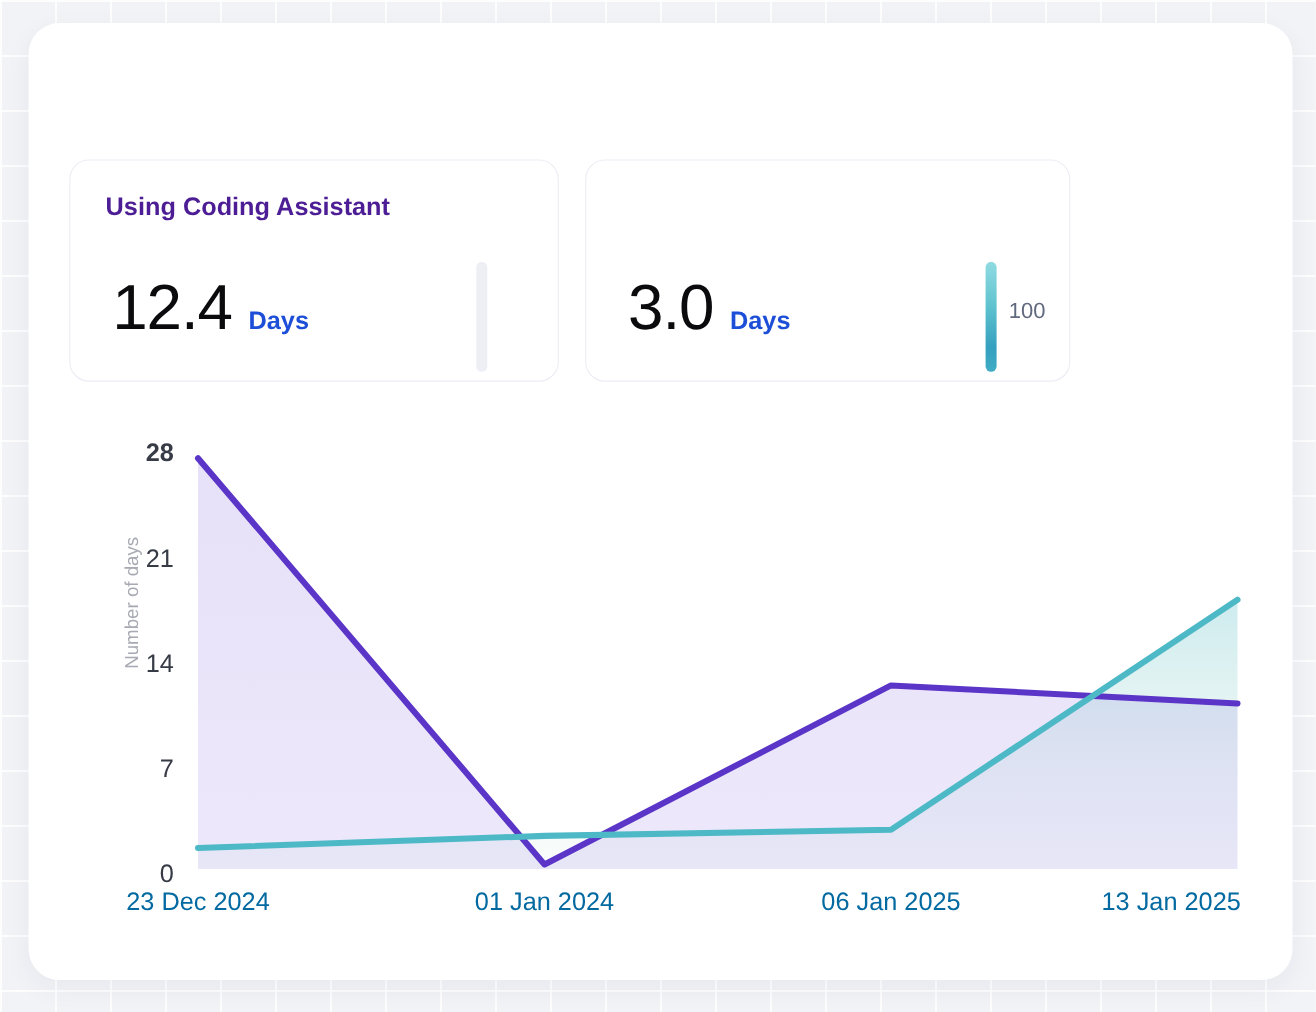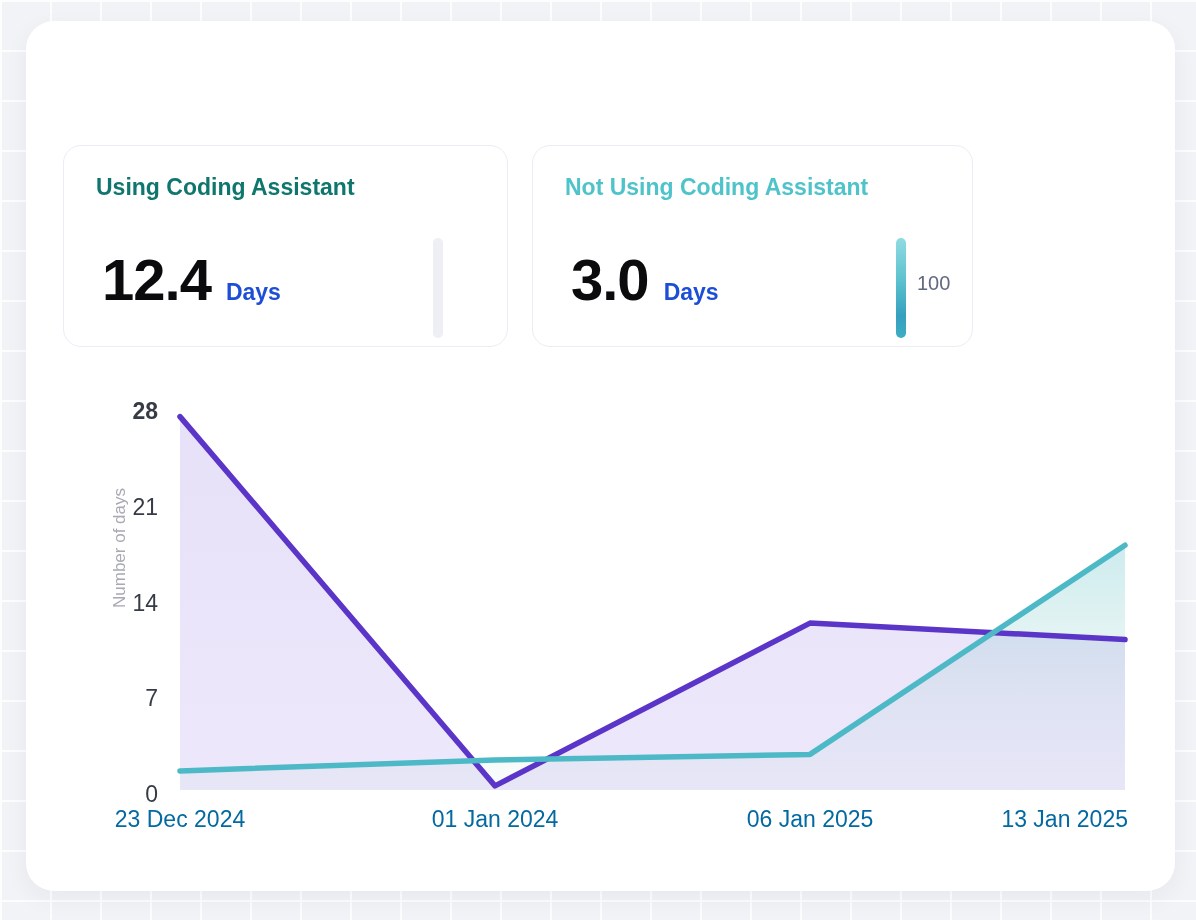--- a/index.html
+++ b/index.html
@@ -36,27 +36,27 @@
     position:absolute; left:37px; top:124px;
     display:flex; gap:24px;
   }
   .stat-card {
     position:relative; height:202px;
     border:1px solid #ecedf4; border-radius:18px; background:#fff;
   }
   .stat-card.using { width:445px; }
   .stat-card.notusing { width:441px; }
   .stat-label { position:absolute; left:32px; top:28px; font-size:23px; font-weight:700; }
-  .stat-card.using .stat-label { color:#0f766e; }
+  .stat-card.using .stat-label { color:#4c1d95; }
   .stat-card.notusing .stat-label { color:#4ec3ca; }
   .stat-value-row {
     position:absolute; left:38px; top:104px;
     display:flex; align-items:baseline; gap:15px;
   }
-  .stat-value { font-size:58px; font-weight:700; color:#0b0b0e; letter-spacing:-1px; line-height:1.05; }
+  .stat-value { font-size:58px; font-weight:400; color:#0b0b0e; letter-spacing:-1px; line-height:1.05; }
   .stat-unit { font-size:23px; font-weight:700; color:#1d4ed8; }
   .mini-bar {
     position:absolute; top:92px; width:10px; height:100px; border-radius:6px;
   }
   .stat-card.using .mini-bar { left:369px; background:#edeff4; }
   .stat-card.notusing .mini-bar {
     left:363px;
     background:linear-gradient(180deg,#90dbe2 0%,#5fc3cf 40%,#35a0bf 78%,#3fadc4 100%);
   }
   .mini-bar-label {
@@ -92,21 +92,20 @@
       <div class="stat-card using">
         <div class="stat-label">Using Coding Assistant</div>
         <div class="stat-value-row">
           <span class="stat-value">12.4</span>
           <span class="stat-unit">Days</span>
         </div>
         <div class="mini-bar"></div>
       </div>
 
       <div class="stat-card notusing">
-        <div class="stat-label">Not Using Coding Assistant</div>
         <div class="stat-value-row">
           <span class="stat-value">3.0</span>
           <span class="stat-unit">Days</span>
         </div>
         <div class="mini-bar"></div>
         <div class="mini-bar-label">100</div>
       </div>
     </div>
 
     <div>

